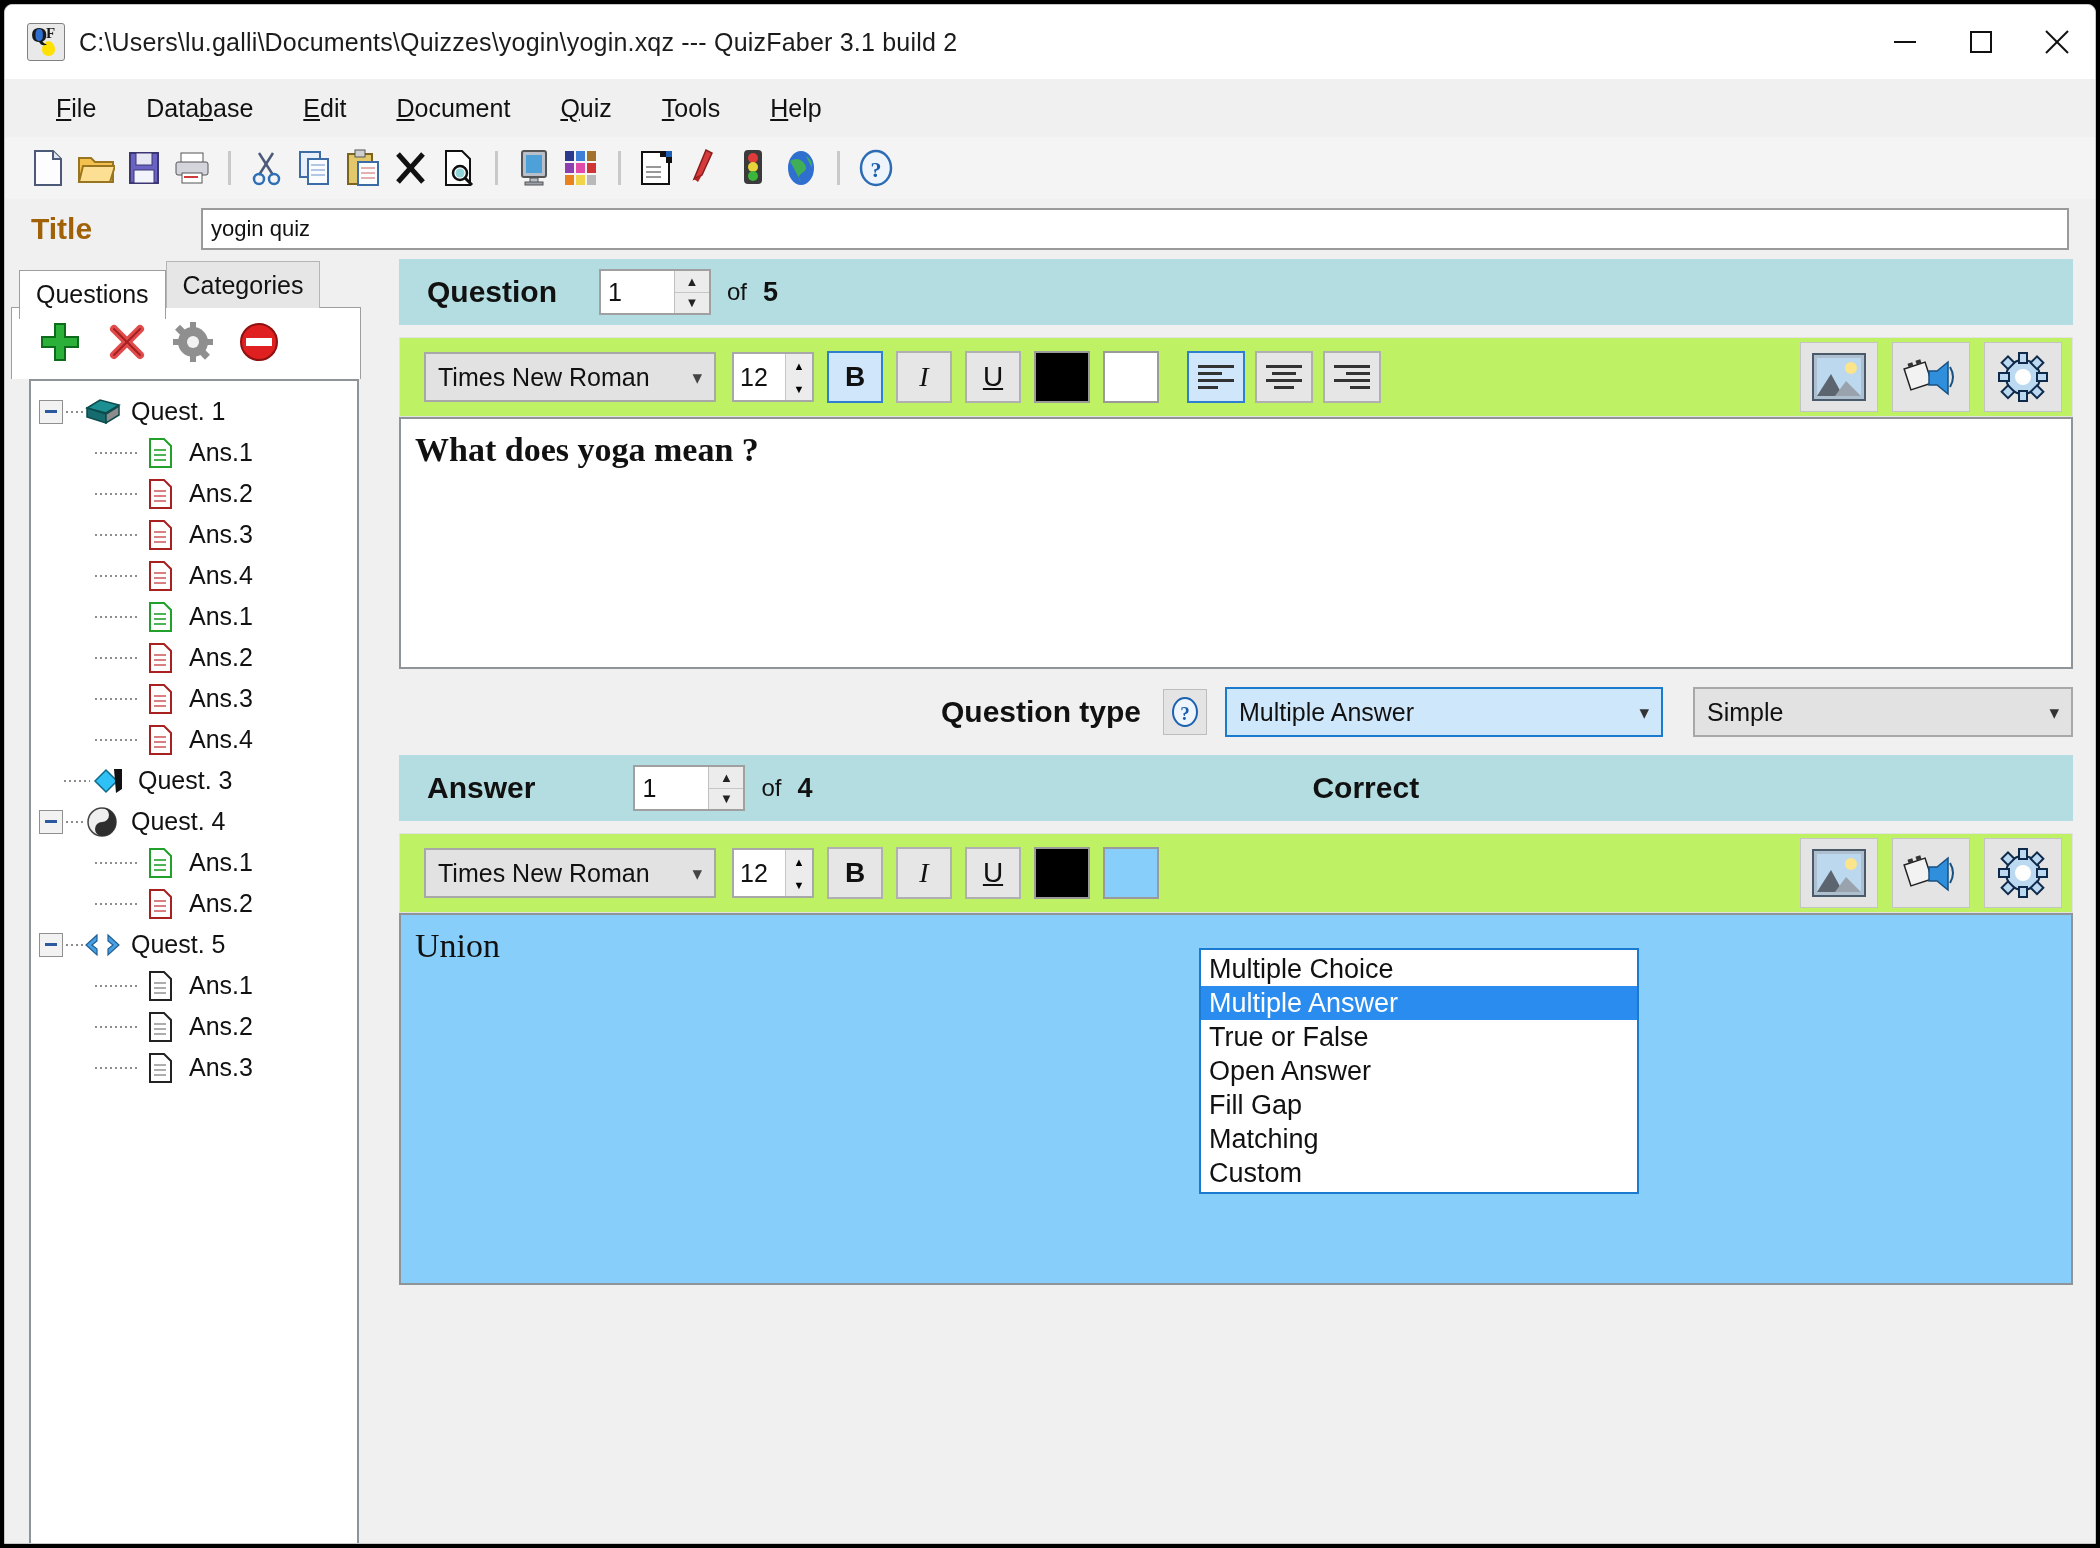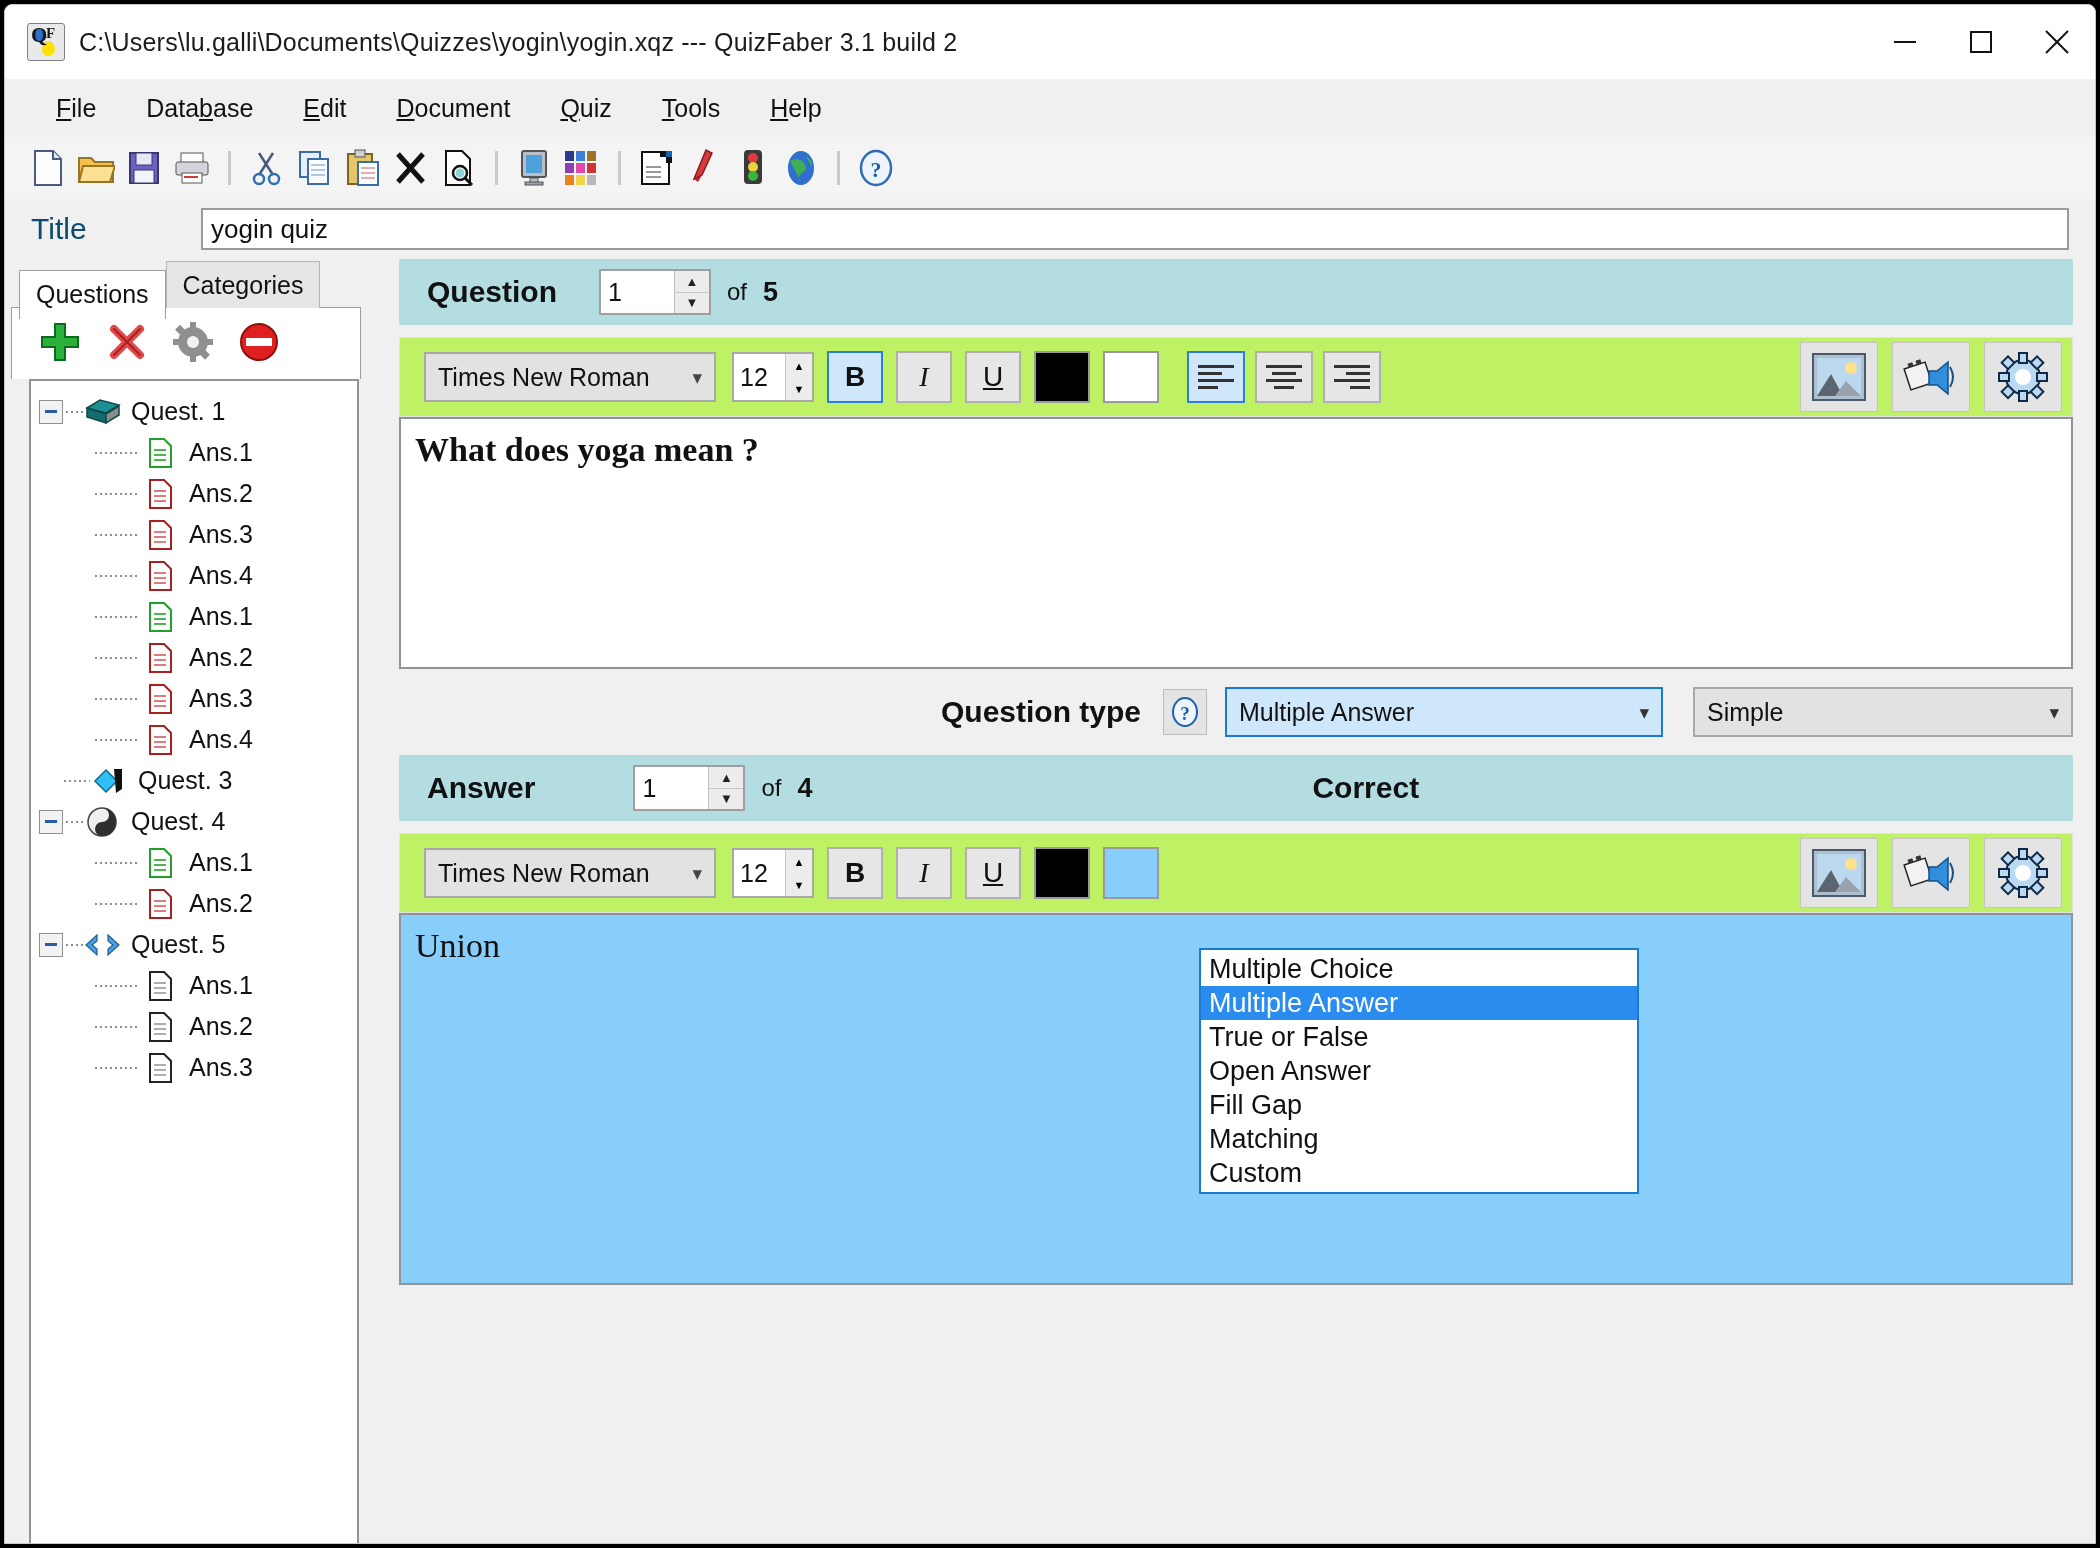--- a/index.html
+++ b/index.html
@@ -68,24 +68,24 @@
   }
   .tb-btn{
     width:46px;height:46px;display:flex;align-items:center;justify-content:center;
     flex:none;
   }
   .tb-sep{width:3px;height:34px;background:#c9c9c9;margin:0 11px;flex:none;}
   
   .titlerow{
     height:60px;display:flex;align-items:center;background:#f0f0f0;padding-left:26px;
   }
-  .titlerow .lbl{font-size:30px;font-weight:normal;color:#0c4a6e;width:170px;}
+  .titlerow .lbl{font-size:30px;font-weight:bold;color:#a16207;width:170px;}
   .title-input{
     flex:1;height:42px;margin-right:26px;background:#fff;
-    border:2px solid #9a9a9a;font-size:26px;color:#111;
+    border:2px solid #9a9a9a;font-size:22px;color:#111;
     display:flex;align-items:center;padding-left:8px;box-sizing:border-box;
   }
   
   .body{display:flex;height:1286px;}
   .left{width:380px;position:relative;}
   .tabs{display:flex;align-items:flex-end;height:48px;padding-left:14px;}
   .tab{
     font-size:25px;color:#111;padding:9px 16px 8px 16px;
     border:1px solid #b5b5b5;border-bottom:none;background:#e6e6e6;
     position:relative;top:1px;

